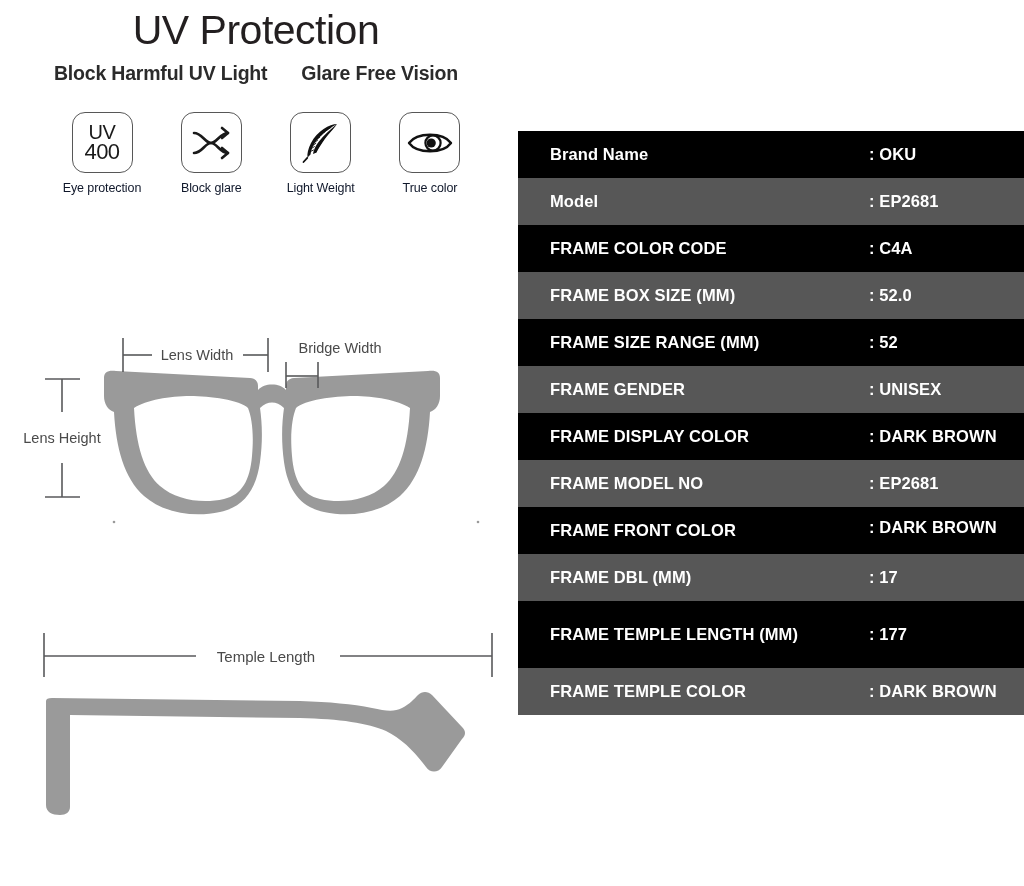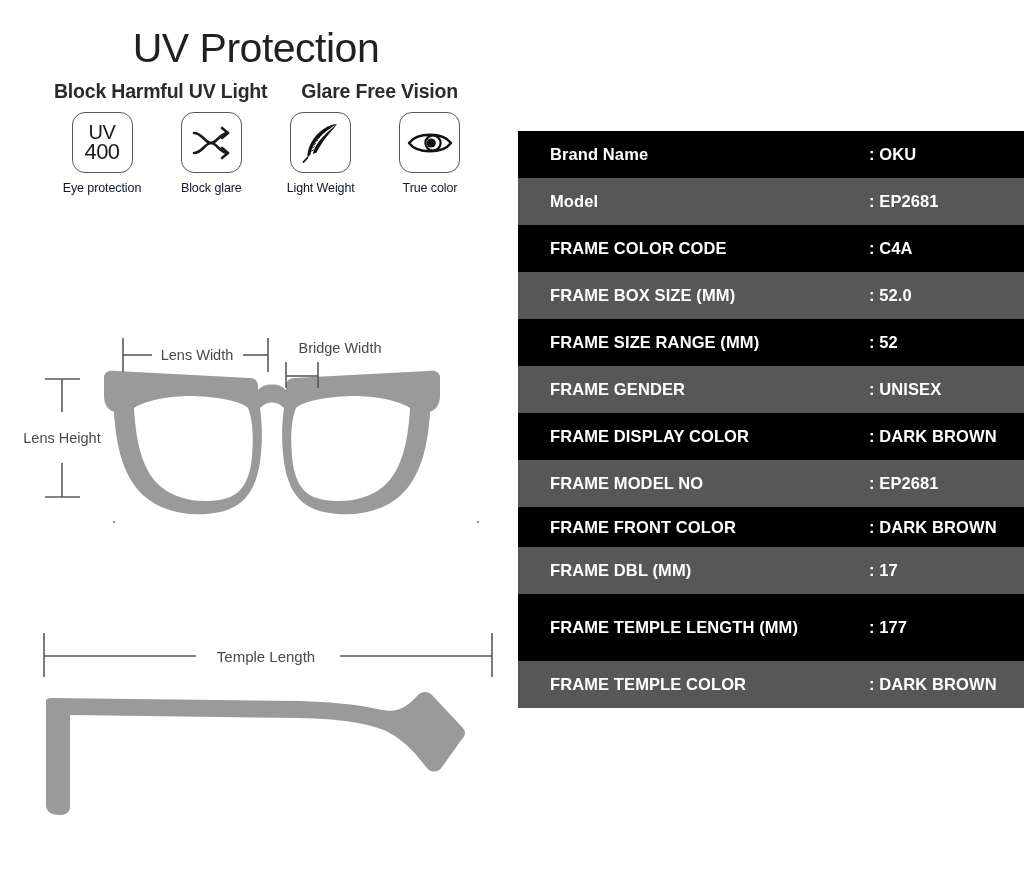--- a/index.html
+++ b/index.html
@@ -7,21 +7,21 @@
     width:1024px;height:886px;
     background:#ffffff;
     font-family:"Liberation Sans","DejaVu Sans",sans-serif;
     position:relative;overflow:hidden;
   }
   .page{position:relative;width:1024px;height:886px;}
 
   
   .left-panel{position:absolute;left:0;top:0;width:512px;height:886px;}
 
-  .uv-header{position:absolute;left:0;top:0;width:512px;height:105px;margin-top:18px;}
+  .uv-header{position:absolute;left:0;top:0;width:512px;height:105px;}
   .uv-title{
     position:absolute;left:0;top:4px;width:512px;
     text-align:center;font-size:41px;color:#231f20;
     font-weight:400;letter-spacing:-0.5px;line-height:52px;
   }
   .uv-sub-row{
     position:absolute;left:0;top:62px;width:512px;
     display:flex;justify-content:center;align-items:baseline;gap:34px;
   }
   .uv-sub{font-size:19.5px;font-weight:bold;color:#2b2b2b;letter-spacing:-0.2px;white-space:nowrap;}
@@ -62,21 +62,21 @@
   .spec-key{
     color:#ffffff;font-weight:bold;font-size:16.5px;
     padding-left:11px;width:330px;box-sizing:border-box;
     letter-spacing:0.1px;line-height:1.15;
   }
   .spec-val{
     color:#ffffff;font-weight:bold;font-size:16.5px;
     flex:1;white-space:nowrap;letter-spacing:0.1px;
   }
   .spec-row.h-normal{height:47px;}
-  .spec-row.h-tall{height:40px;}
+  .spec-row.h-tall{height:47px;}
   .spec-row.h-xtall{height:67px;}
   .spec-row.h-tall .spec-val{align-self:flex-start;margin-top:11px;}
   .spec-row.h-xtall .spec-val{align-self:center;}
 </style>
 </head>
 <body>
 
 <div class="page">
 
   <div class="left-panel">

